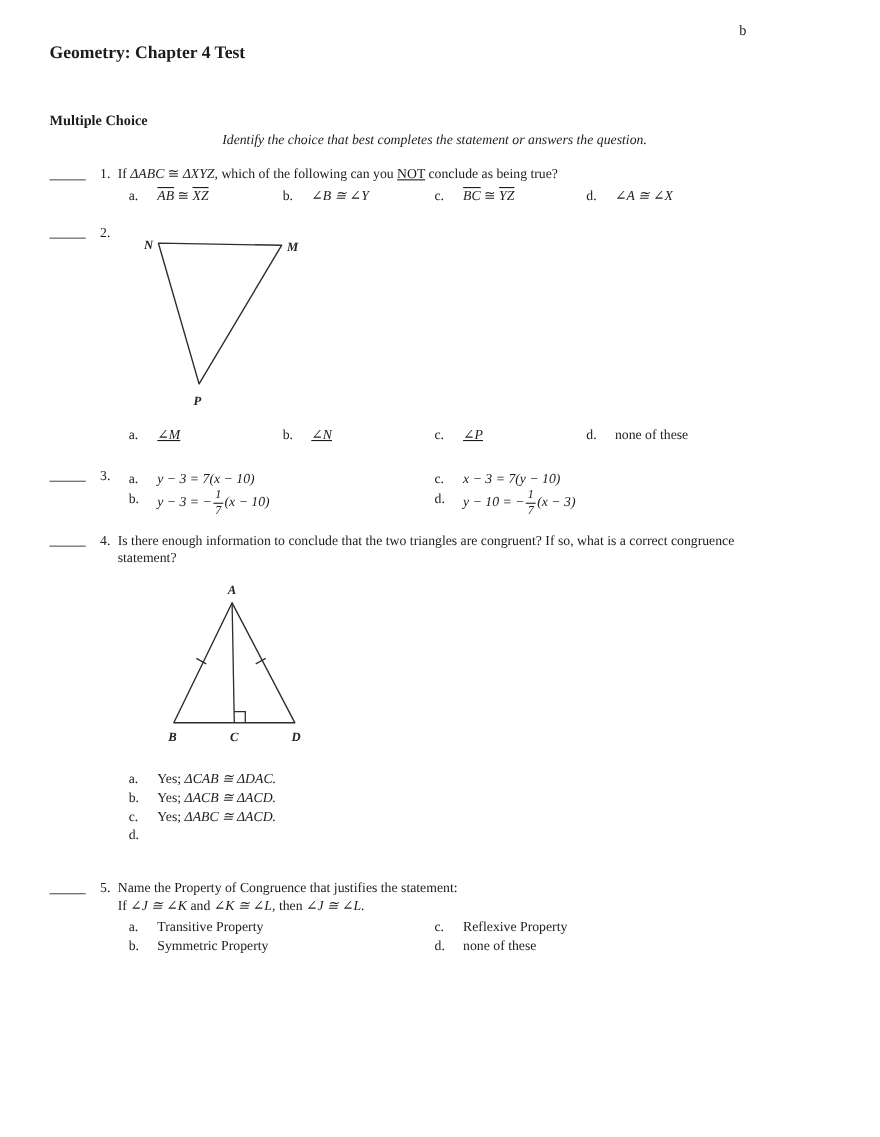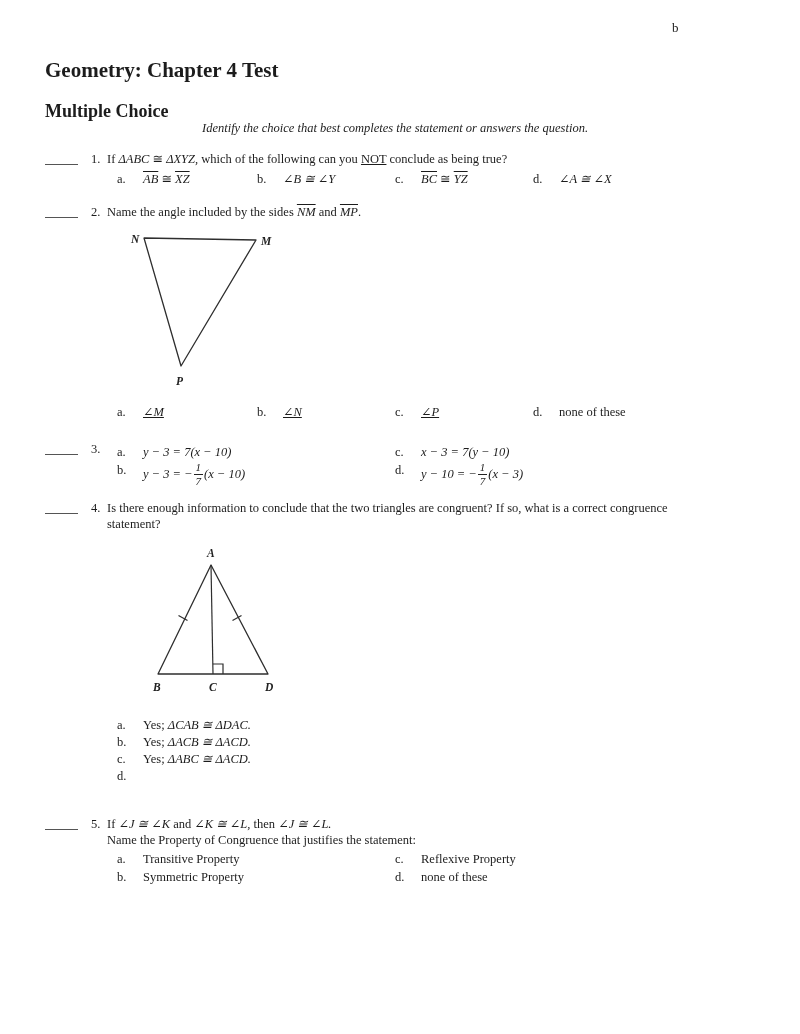--- a/index.html
+++ b/index.html
@@ -16,27 +16,27 @@
     color: #1c1c1c;
     overflow: hidden;
   }
   .corner-mark {
     position: absolute;
     top: 20px;
     left: 672px;
     font-size: 13px;
   }
   .doc-title {
-    margin: 44px 0 0 0;
-    font-size: 21px;
+    margin: 23px 0 0 0;
+    font-size: 16px;
     font-weight: bold;
   }
   .mc-header {
-    margin-top: 25px;
-    font-size: 18px;
+    margin-top: 45px;
+    font-size: 13px;
     font-weight: bold;
   }
   .instructions {
     margin-top: 1px;
     font-style: italic;
     text-align: center;
   }
   .q-row { display: flex; align-items: flex-start; }
   .q1-row { margin-top: 15px; }
   .q2-row { margin-top: 17px; }
@@ -132,21 +132,20 @@
       </div>
     </div>
   </div>
 
   <div class="q-row q2-row">
     <div class="blank-cell">
         <div class="blank-line"></div>
       </div>
     <div class="qnum">2.</div>
     <div class="qbody">
-      <div class="qtext"><span>Name the angle included by the sides </span><span class="ovl">NM</span><span> and </span><span class="ovl">MP</span><span>.</span></div>
 
       <svg class="fig fig1" width="150" height="162" viewBox="0 0 150 162">
         <polygon class="tri" points="14,10 126,12 51,138"></polygon>
         <text class="flabel" x="1" y="15">N</text>
         <text class="flabel" x="131" y="17">M</text>
         <text class="flabel" x="46" y="157">P</text>
       </svg>
 
       <div class="opt-grid4" style="margin-top:14px">
         <div class="opt">
@@ -235,22 +234,22 @@
       </div>
     </div>
   </div>
 
   <div class="q-row q5-row">
     <div class="blank-cell">
         <div class="blank-line"></div>
       </div>
     <div class="qnum">5.</div>
     <div class="qbody">
+      <div class="qtext">Name the Property of Congruence that justifies the statement:</div>
       <div class="qtext"><span>If </span><span class="math">∠J ≅ ∠K</span><span> and </span><span class="math">∠K ≅ ∠L,</span><span> then </span><span class="math">∠J ≅ ∠L.</span></div>
-      <div class="qtext">Name the Property of Congruence that justifies the statement:</div>
       <div class="opt-grid2">
         <div class="opt">
             <span class="olabel">a.</span>
             <span>Transitive Property</span>
           </div>
         <div class="opt">
             <span class="olabel">c.</span>
             <span>Reflexive Property</span>
           </div>
         <div class="opt">

